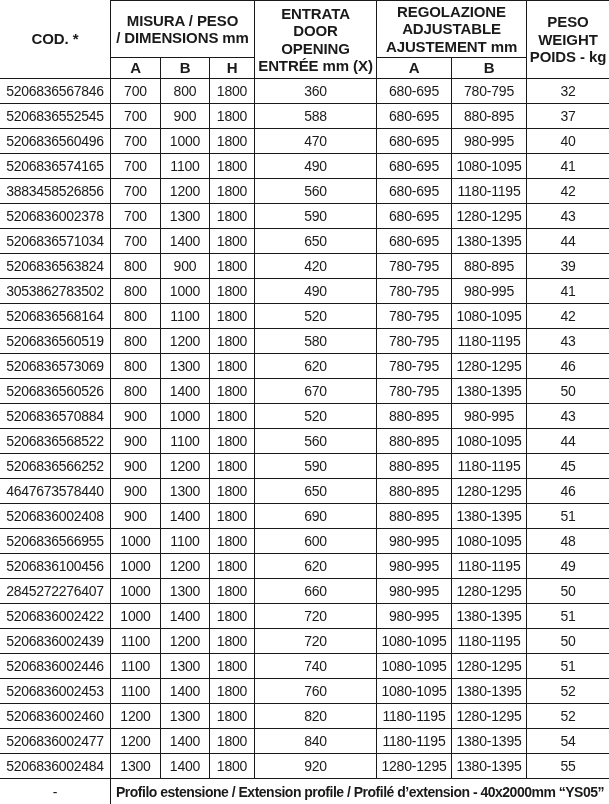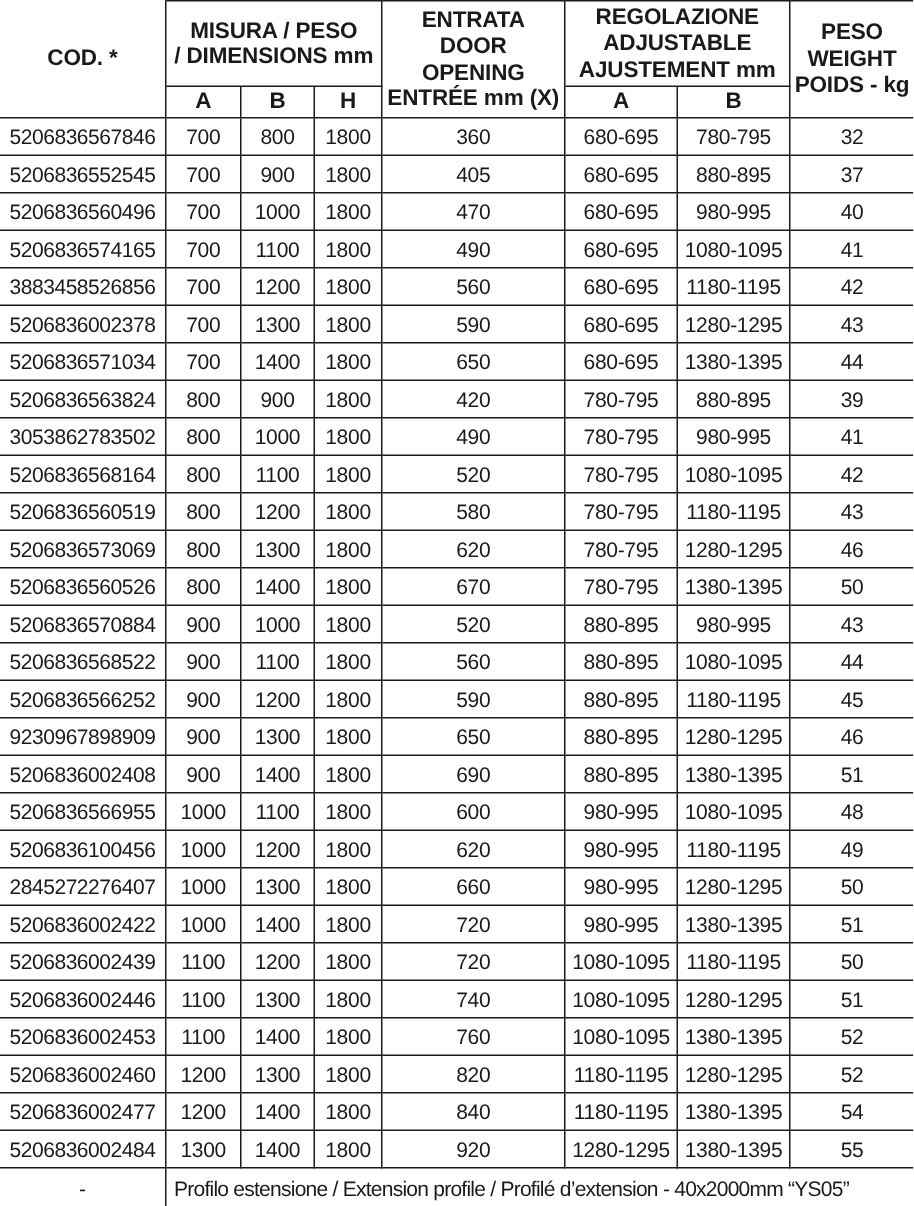--- a/index.html
+++ b/index.html
@@ -57,21 +57,21 @@
     height: 25px;
     font-size: 14px;
     border-bottom: none;
   }
   table.spec tfoot td.foot-note {
     text-align: left;
     padding-left: 5px;
     letter-spacing: -0.5px;
   }
   
-  .no-right { border-right: none !important; }
+  .no-right { border-right: none !important; font-weight: bold; }
 </style>
 </head>
 <body>
 
 <div class="sheet">
   <table class="spec">
     <colgroup>
       <col style="width:111px">
       <col style="width:50px">
       <col style="width:49px">
@@ -113,21 +113,21 @@
           <td class="door-opening-x-cell">360</td>
           <td class="adjustable-a-cell">680-695</td>
           <td class="adjustable-b-cell">780-795</td>
           <td class="weight-kg-cell no-right">32</td>
         </tr>
         <tr>
           <td class="cod-cell">5206836552545</td>
           <td class="dimension-a-cell">700</td>
           <td class="dimension-b-cell">900</td>
           <td class="dimension-h-cell">1800</td>
-          <td class="door-opening-x-cell">405</td>
+          <td class="door-opening-x-cell">588</td>
           <td class="adjustable-a-cell">680-695</td>
           <td class="adjustable-b-cell">880-895</td>
           <td class="weight-kg-cell no-right">37</td>
         </tr>
         <tr>
           <td class="cod-cell">5206836560496</td>
           <td class="dimension-a-cell">700</td>
           <td class="dimension-b-cell">1000</td>
           <td class="dimension-h-cell">1800</td>
           <td class="door-opening-x-cell">470</td>
@@ -259,21 +259,21 @@
           <td class="cod-cell">5206836566252</td>
           <td class="dimension-a-cell">900</td>
           <td class="dimension-b-cell">1200</td>
           <td class="dimension-h-cell">1800</td>
           <td class="door-opening-x-cell">590</td>
           <td class="adjustable-a-cell">880-895</td>
           <td class="adjustable-b-cell">1180-1195</td>
           <td class="weight-kg-cell no-right">45</td>
         </tr>
         <tr>
-          <td class="cod-cell">9230967898909</td>
+          <td class="cod-cell">4647673578440</td>
           <td class="dimension-a-cell">900</td>
           <td class="dimension-b-cell">1300</td>
           <td class="dimension-h-cell">1800</td>
           <td class="door-opening-x-cell">650</td>
           <td class="adjustable-a-cell">880-895</td>
           <td class="adjustable-b-cell">1280-1295</td>
           <td class="weight-kg-cell no-right">46</td>
         </tr>
         <tr>
           <td class="cod-cell">5206836002408</td>

